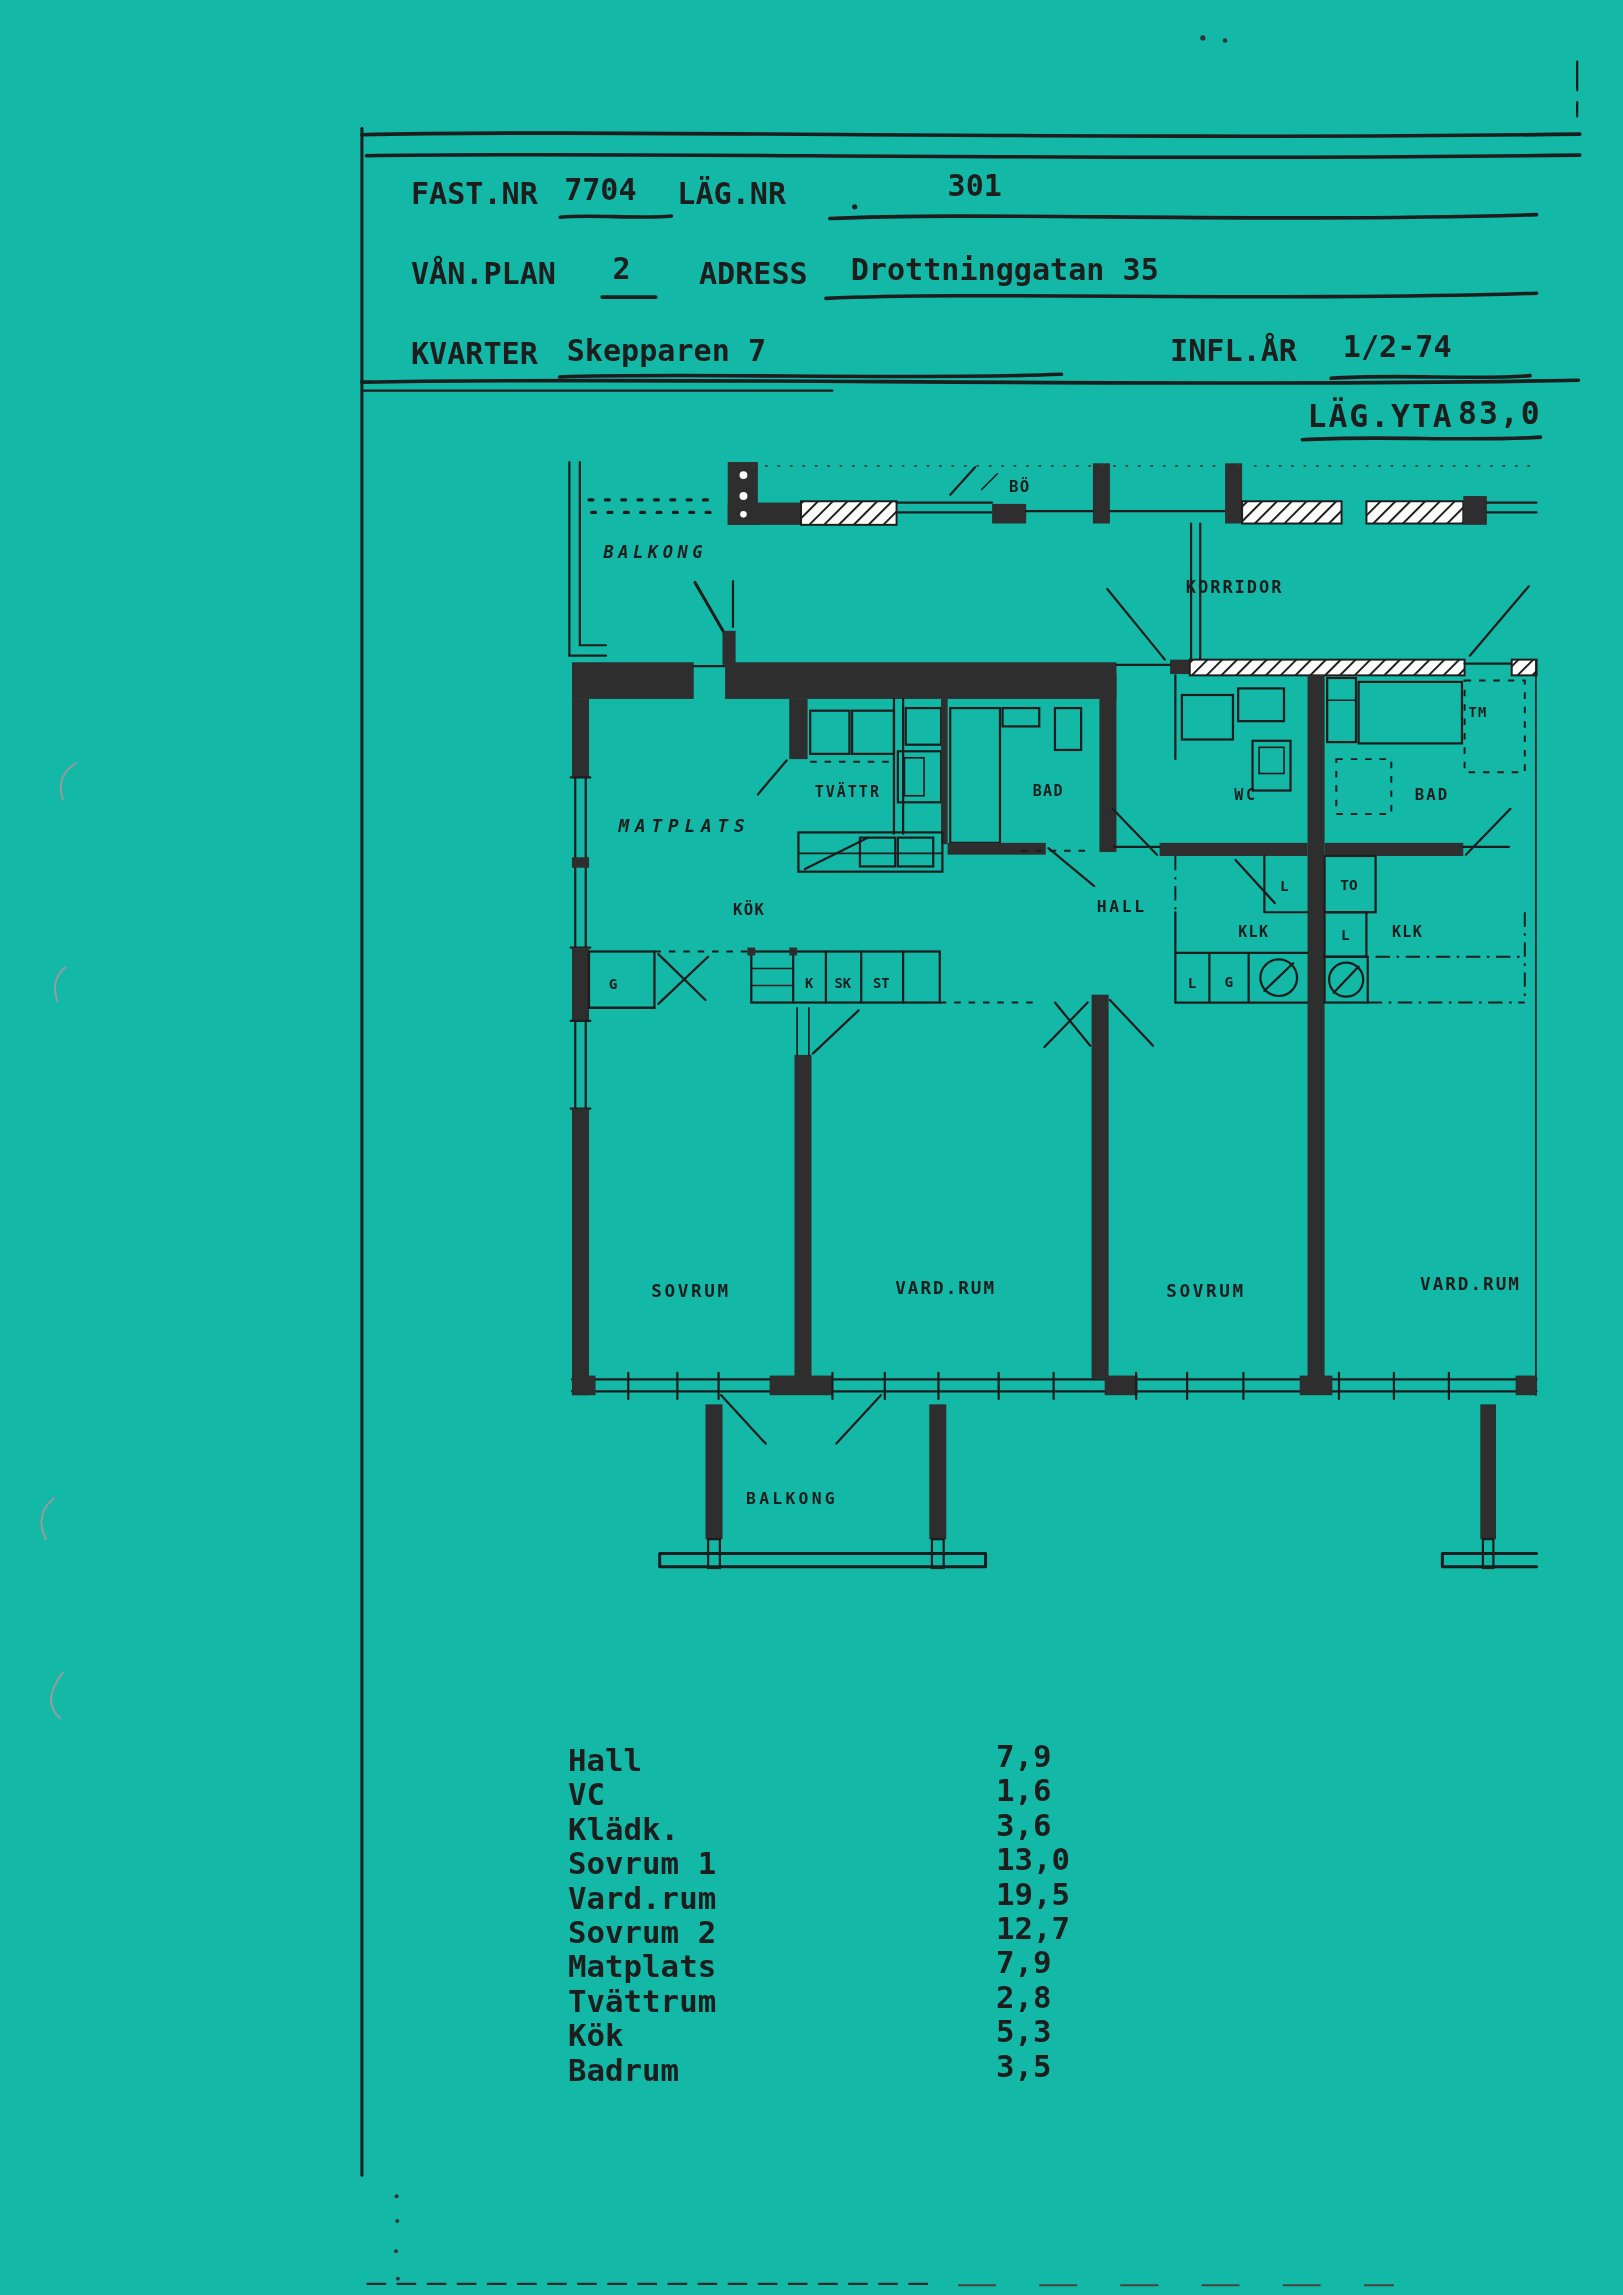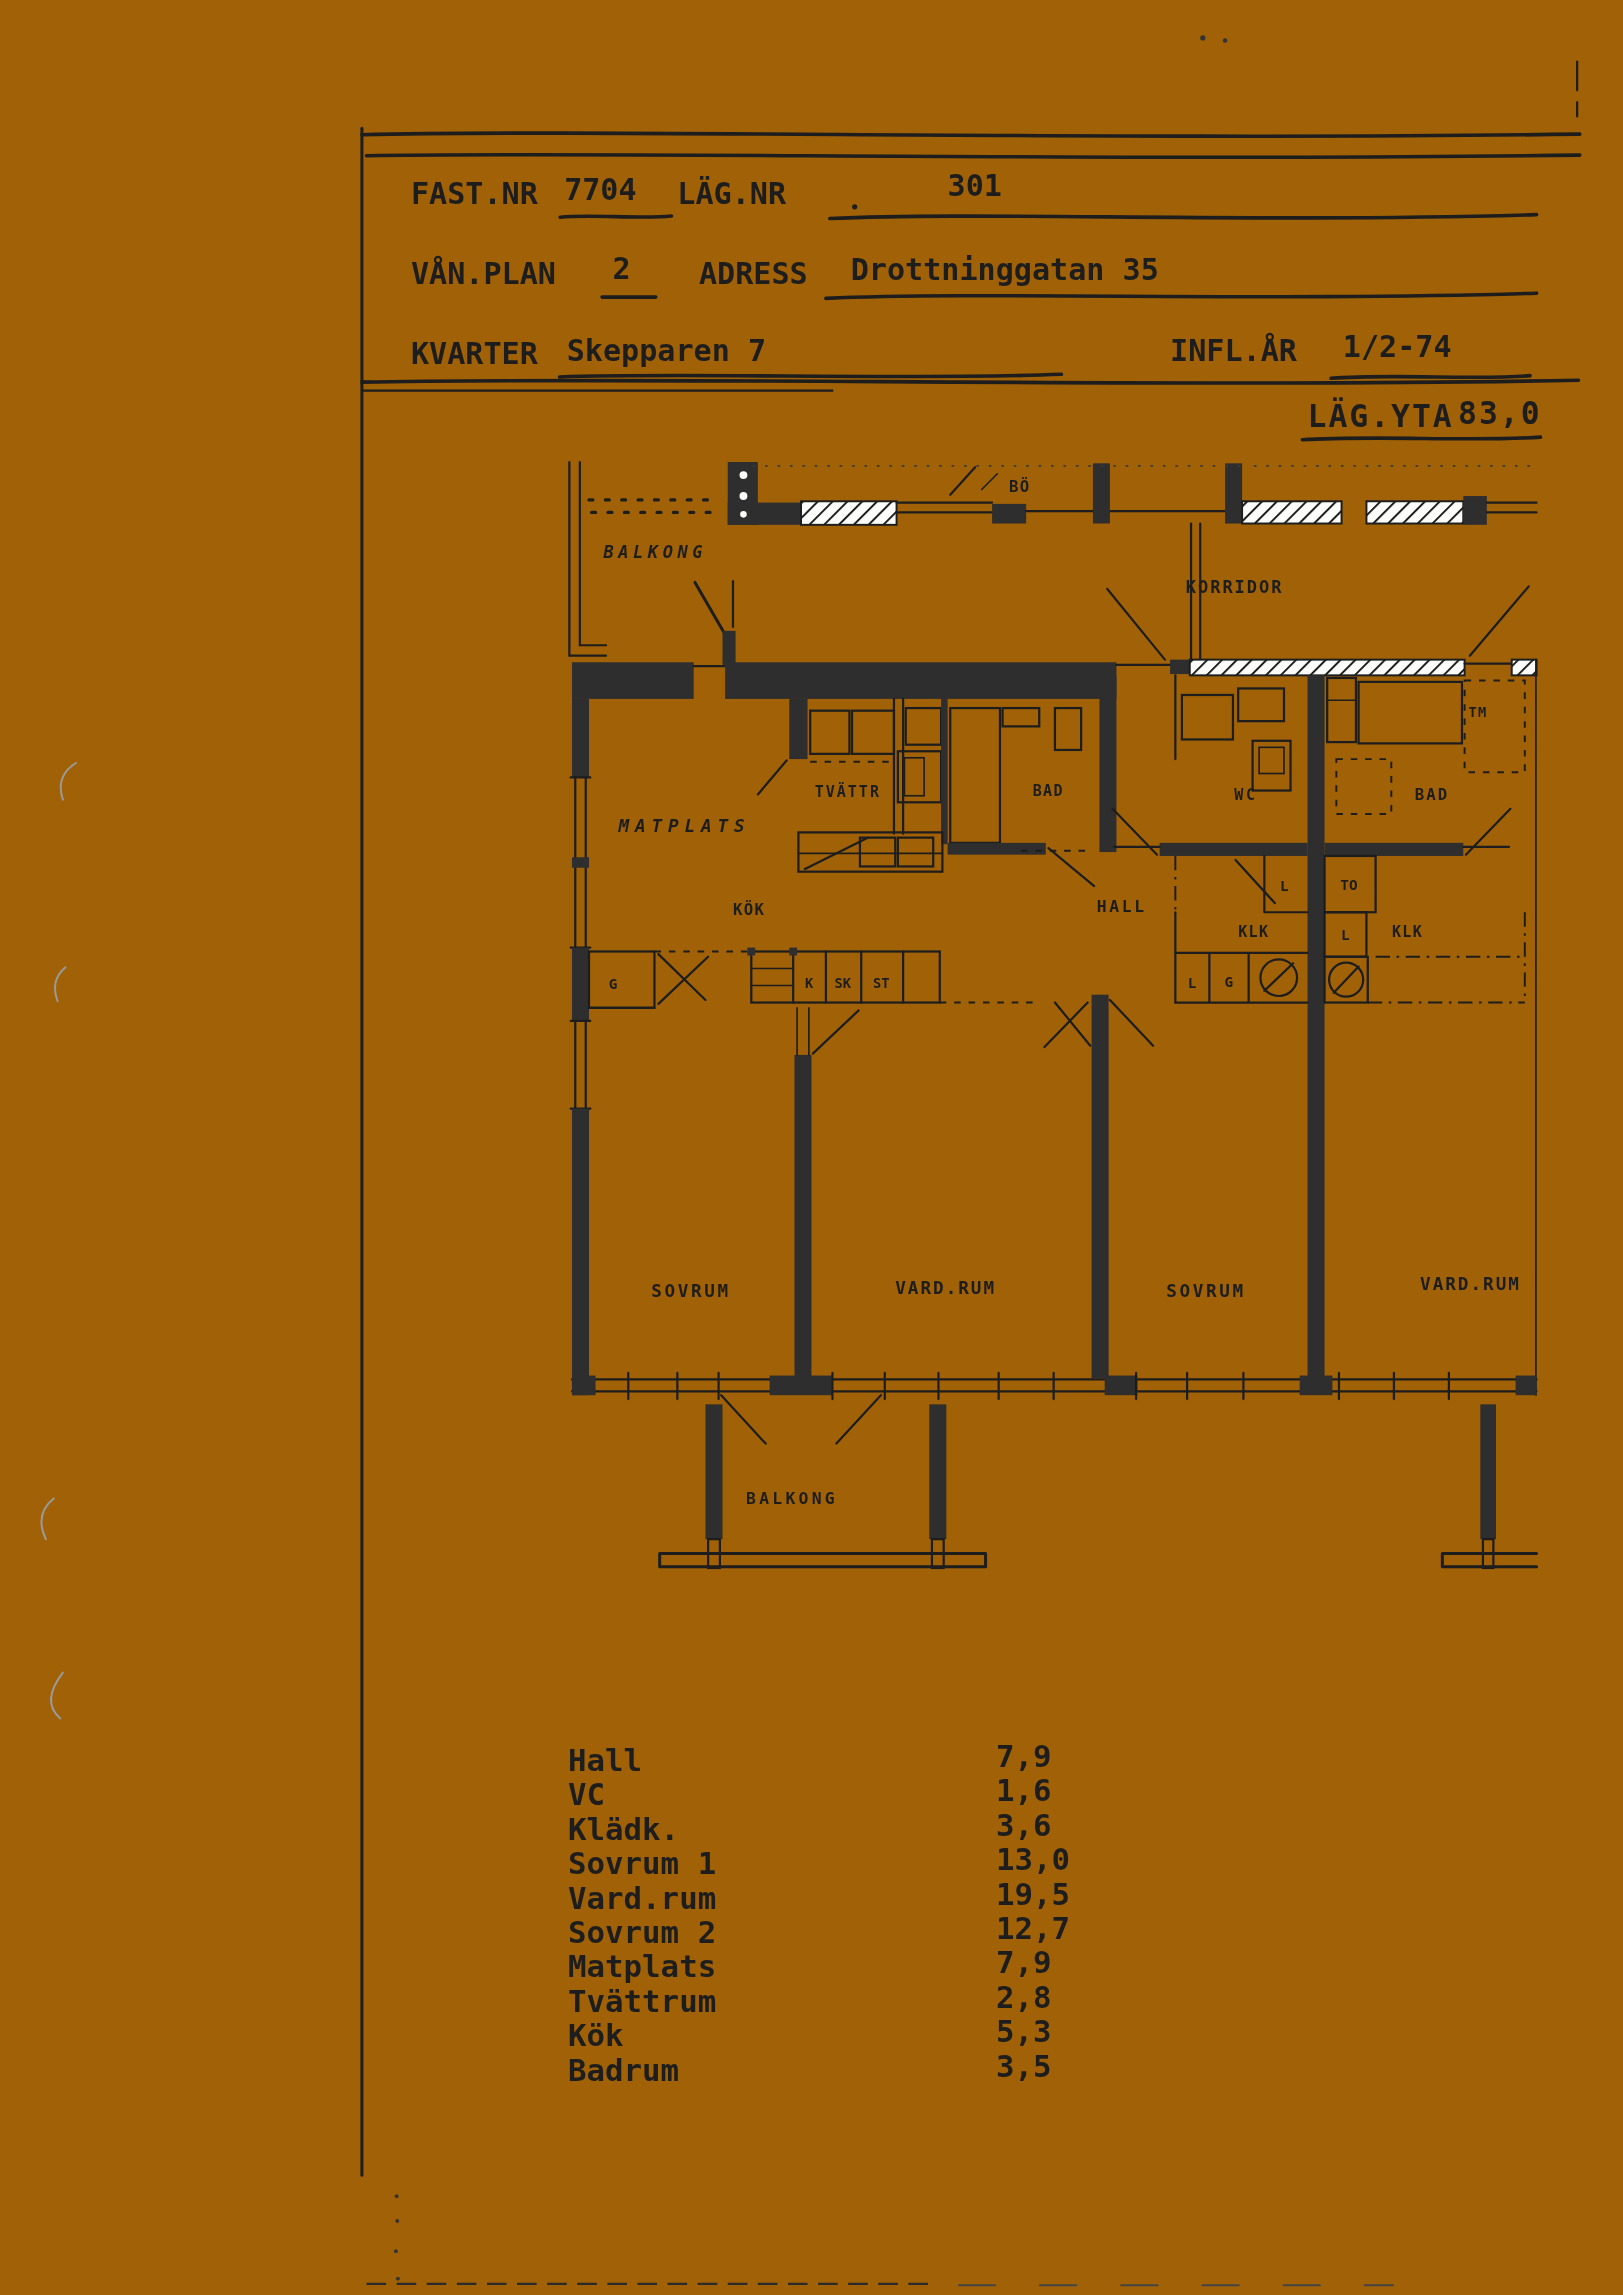--- a/index.html
+++ b/index.html
@@ -1,16 +1,16 @@
 <!DOCTYPE html>
 <html style="font-size:10.5px"><head>
 <meta charset="utf-8">
 <style>
   html,body{margin:0;padding:0;background:#fbfbf9;}
-  .page{position:relative;width:1623px;height:2295px;background:#a16207;overflow:hidden;}
+  .page{position:relative;width:1623px;height:2295px;background:#14b8a6;overflow:hidden;}
   svg{position:absolute;inset:0;}
   svg text{font-family:"DejaVu Sans Mono","Liberation Mono",monospace;font-weight:bold;fill:#1d1d1d;}
   svg text.hand{font-style:italic;}
   .s2{stroke:#1d1d1d;stroke-width:2.5;fill:none;stroke-linecap:round;}
   .s3{stroke:#1d1d1d;stroke-width:3.4;fill:none;stroke-linecap:round;}
   .s4{stroke:#1d1d1d;stroke-width:4.6;fill:none;stroke-linecap:round;}
   .s5{stroke:#1d1d1d;stroke-width:5.5;fill:none;stroke-linecap:round;}
   .fw{fill:#2e2e2e;stroke:none;}
   .hw{fill:url(#hatch);stroke:#1d1d1d;stroke-width:3;}
   .dots{stroke:#1d1d1d;stroke-width:5;stroke-dasharray:6 19;fill:none;stroke-linecap:round;}

